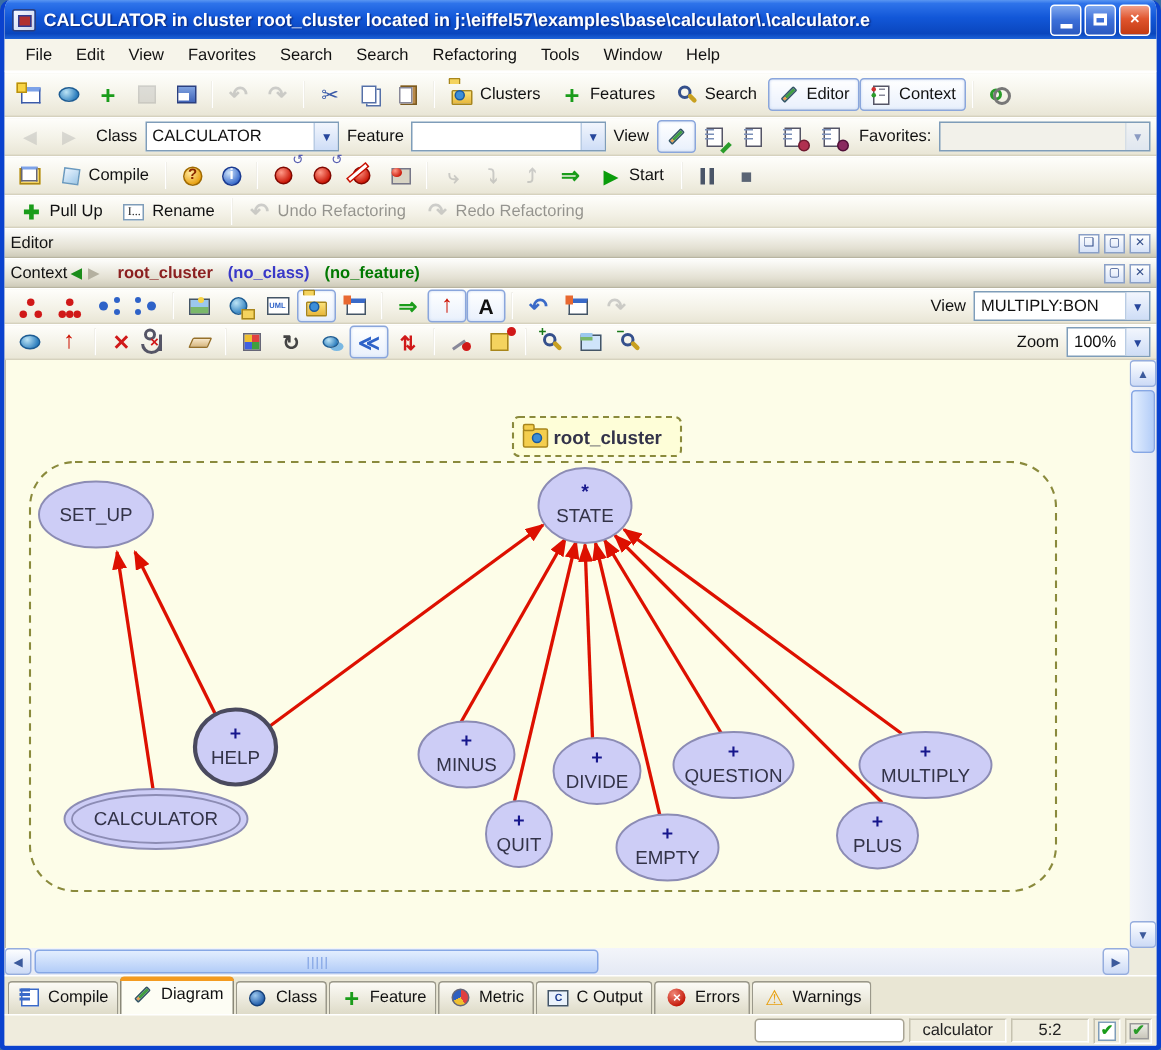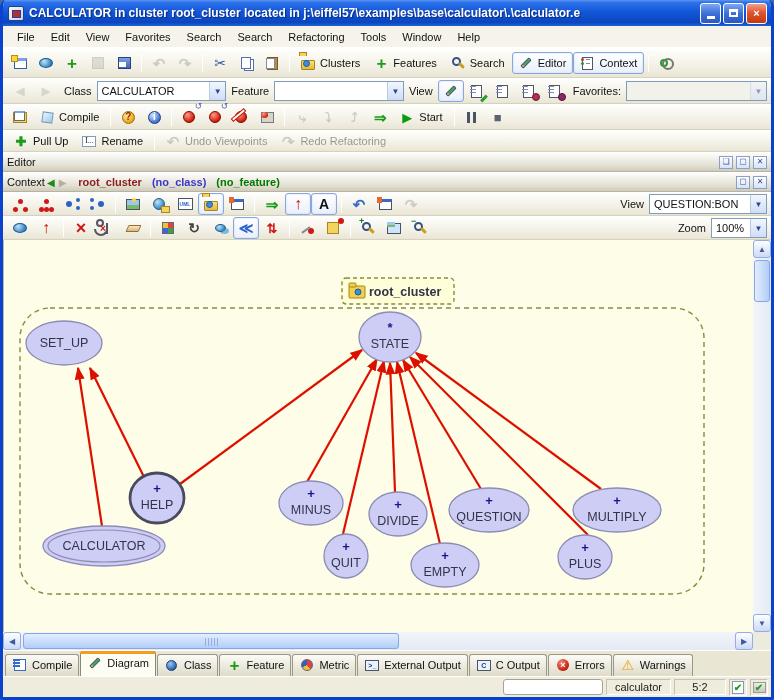--- a/index.html
+++ b/index.html
@@ -424,21 +424,21 @@
       </button>
       <button class="tbtn txt">
         <span class="ic">
           <span class="sh-ibox">I...</span>
         </span>
         <span class="blabel">Rename</span>
       </button>
       <div class="tsep"></div>
       <button class="tbtn txt dis">
         <span class="ic" style="color: rgb(138, 148, 168); font-size: 15px; font-weight: bold;">↶</span>
-        <span class="blabel">Undo Viewpoints</span>
+        <span class="blabel">Undo Refactoring</span>
       </button>
       <button class="tbtn txt dis">
         <span class="ic" style="color: rgb(138, 148, 168); font-size: 15px; font-weight: bold;">↷</span>
         <span class="blabel">Redo Refactoring</span>
       </button>
     </div>
 
   <div class="panelbar">
     <span class="ptitle">Editor</span>
     <span class="pfill"></span>
@@ -527,21 +527,21 @@
         <span class="ic">
           <span class="sh-winview"></span>
         </span>
       </button>
       <button class="tbtn dis">
         <span class="ic" style="color: rgb(138, 148, 168); font-size: 15px; font-weight: bold;">↷</span>
       </button>
       <div class="tspacer"></div>
       <span class="tlabel">View</span>
       <div class="combo" style="width: 118px;">
-        <span class="combo-val">QUESTION:BON</span>
+        <span class="combo-val">MULTIPLY:BON</span>
         <span class="combo-btn">▼</span>
       </div>
     </div>
   <div class="toolbar tb24" id="tb-diag2">
       <button class="tbtn">
         <span class="ic">
           <span class="sh-ellipse"></span>
         </span>
       </button>
       <button class="tbtn">
@@ -744,26 +744,20 @@
         <span>Feature</span>
       </div>
       <div class="tab">
         <span class="ic">
           <span class="sh-pie"></span>
         </span>
         <span>Metric</span>
       </div>
       <div class="tab">
         <span class="ic">
-          <span class="sh-console">&gt;_</span>
-        </span>
-        <span>External Output</span>
-      </div>
-      <div class="tab">
-        <span class="ic">
           <span class="sh-console">C</span>
         </span>
         <span>C Output</span>
       </div>
       <div class="tab">
         <span class="ic">
           <span class="sh-errball">×</span>
         </span>
         <span>Errors</span>
       </div>

